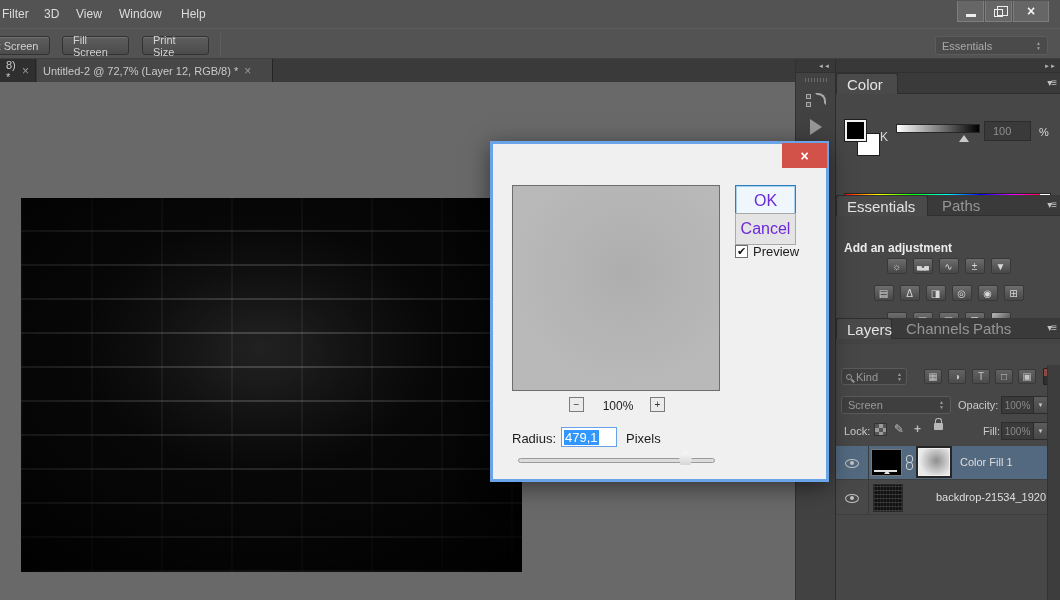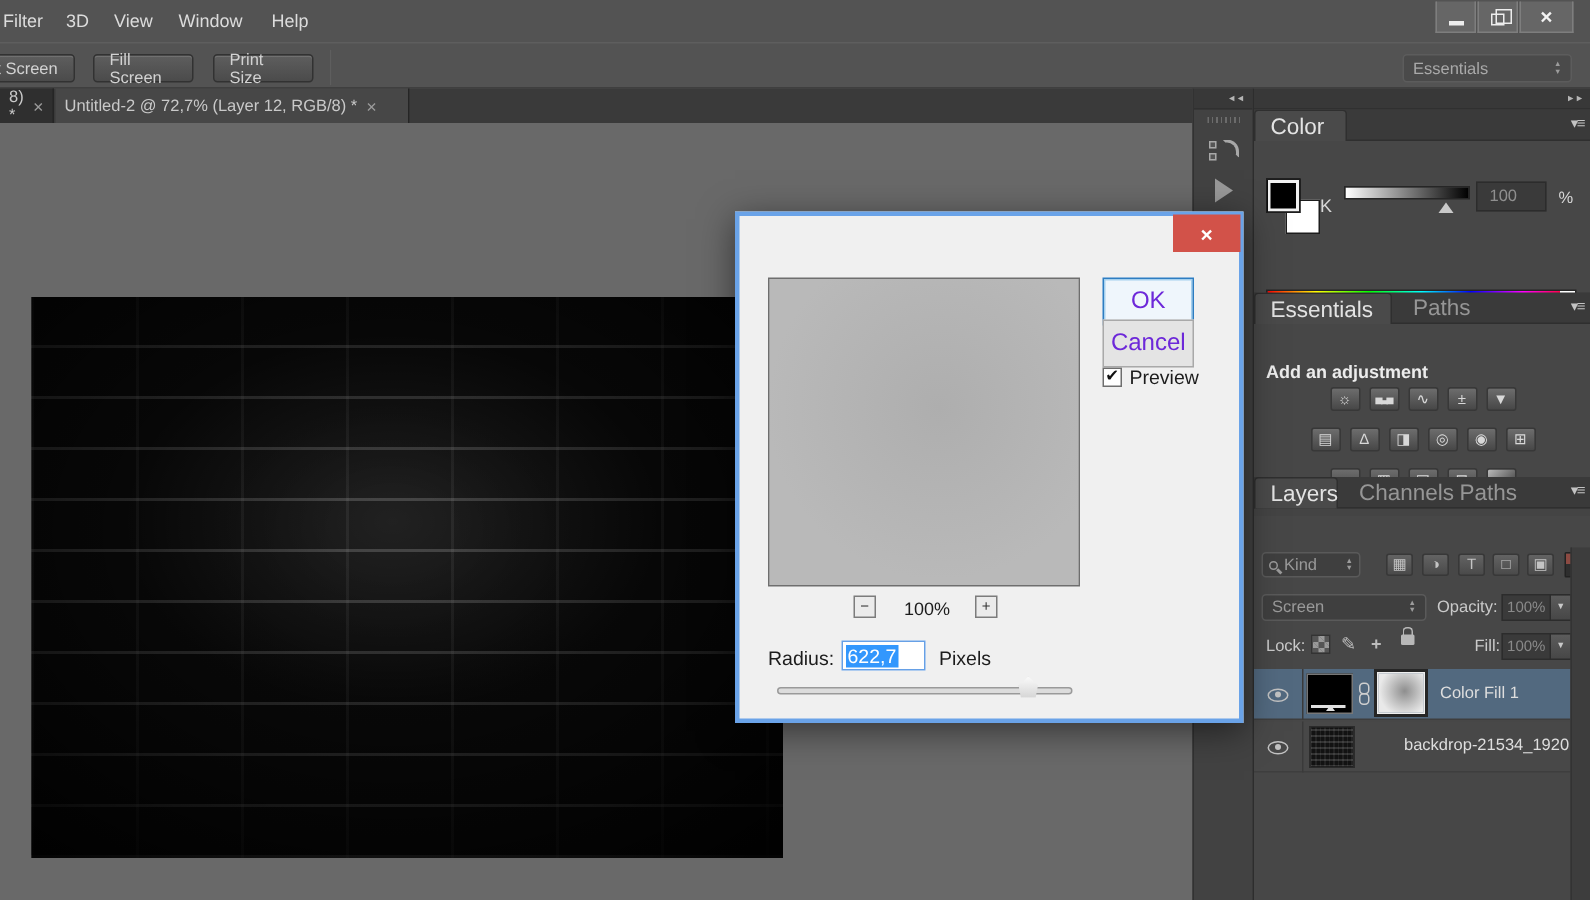--- a/index.html
+++ b/index.html
@@ -356,21 +356,21 @@
 </div>
 
 <div id="gaussian-dialog" class="abs">
   <div class="dlg-close">×</div>
   <div class="dlg-preview"></div>
   <div class="zoom-btn" style="left:76px">−</div>
   <div class="zoom-level">100%</div>
   <div class="zoom-btn" style="left:157px">+</div>
   <span class="dlg-label" style="left:19px;top:287px">Radius:</span>
   <div class="radius-field">
-    <span class="radius-sel">622,7</span>
+    <span class="radius-sel">479,1</span>
   </div>
   <span class="dlg-label" style="left:133px;top:287px">Pixels</span>
   <div class="dlg-slider"></div>
   <div class="dlg-thumb"></div>
   <div class="dlg-btn focused" style="top:41px">OK</div>
   <div class="dlg-btn" style="top:69px">Cancel</div>
   <div class="dlg-check">✔</div>
   <span class="dlg-label" style="left:260px;top:100px">Preview</span>
 </div>
 

